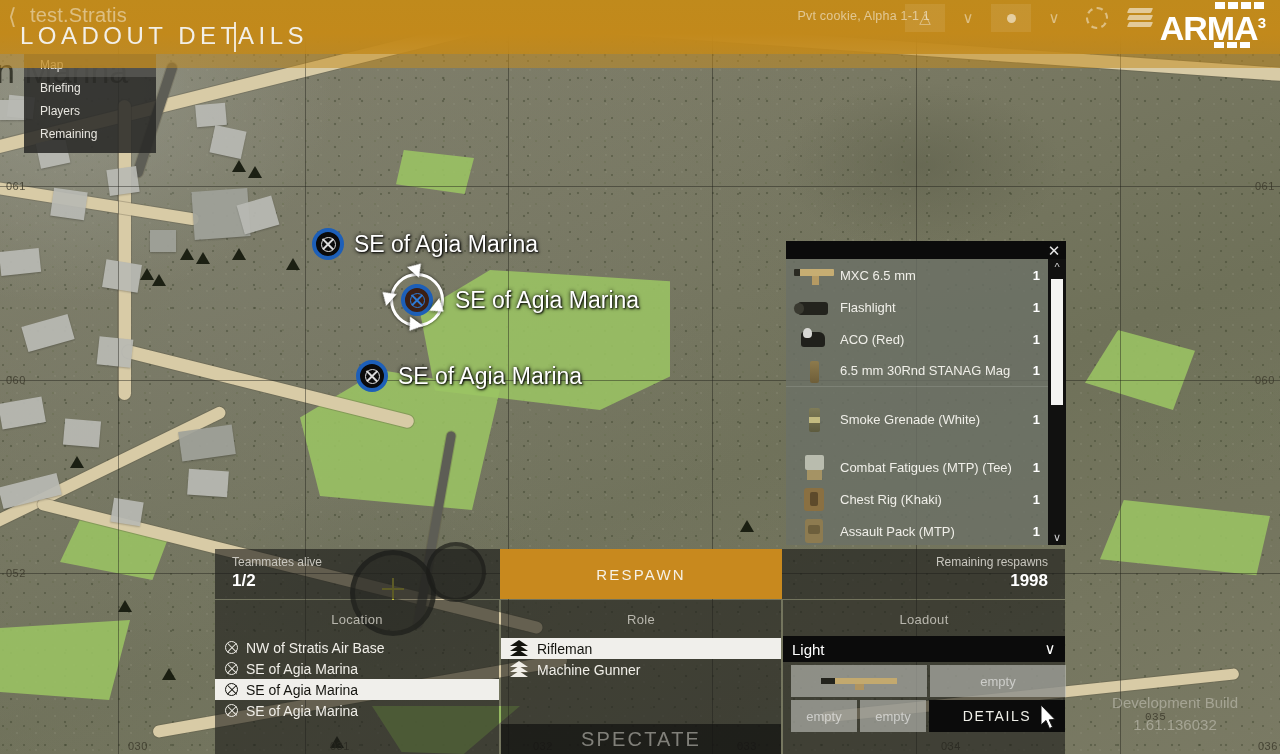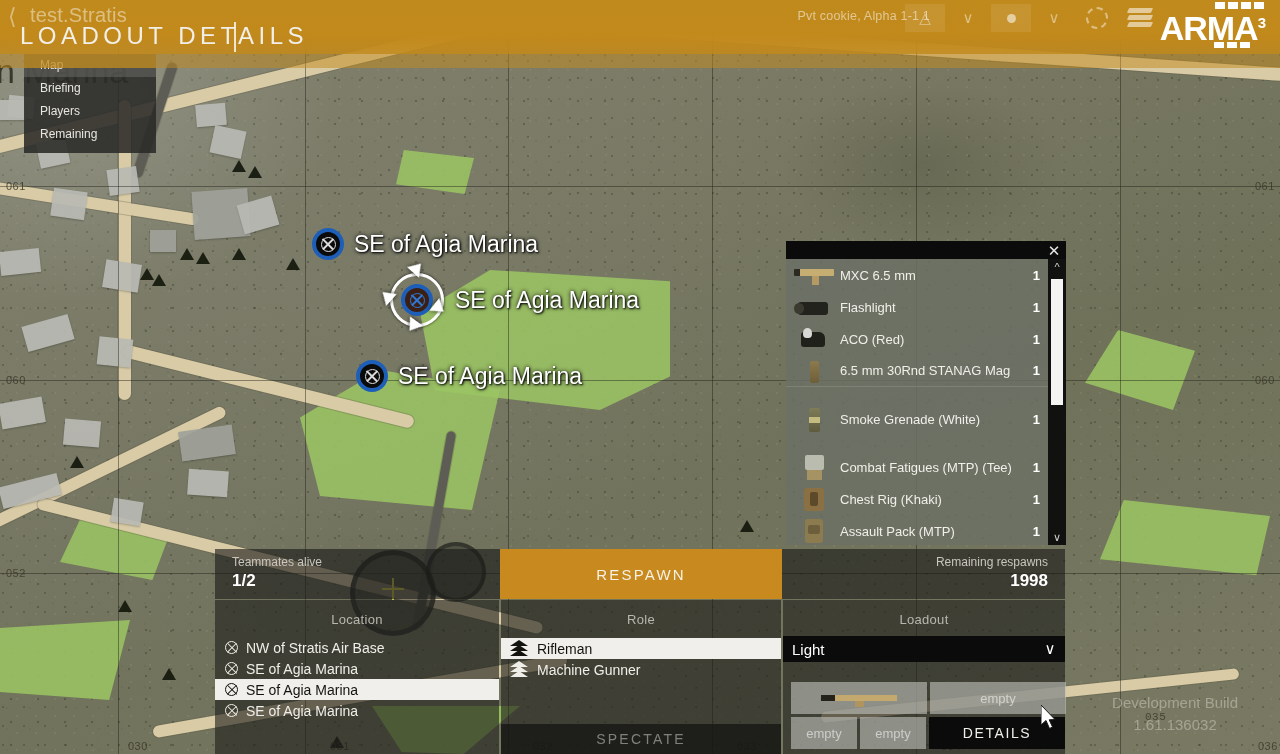--- a/index.html
+++ b/index.html
@@ -375,21 +375,21 @@
   .chev-icon i:nth-child(2){ top: 5px; }
   .chev-icon i:nth-child(3){ top: 10px; }
 
   .load-select {
     position: relative; margin: 9px 0 0 0; height: 26px;
     background: #0b0b0b; display: flex; align-items: center;
   }
   .load-select-val { font-size: 15px; color: #ffffff; padding-left: 9px; flex: 1; }
   .load-select-arrow { width: 30px; text-align: center; color: #ffffff; font-size: 15px; }
 
-  .slot-grid { margin-top: 20px; padding: 0 8px; }
+  .slot-grid { margin-top: 3px; padding: 0 8px; }
   .slot-row { display: flex; gap: 3px; margin-bottom: 3px; }
   .slot {
     background: rgba(190,192,186,.62);
     display: flex; align-items: center; justify-content: center;
     font-size: 13px; color: rgba(255,255,255,.55); height: 32px;
   }
   .slot-wide { flex: 0 0 136px; }
   .slot-half { flex: 0 0 66px; }
   .slot-weapon-ico { width: 76px; height: 15px; position: relative; }
   .slot-weapon-ico .b {
@@ -402,21 +402,21 @@
   .details-btn {
     flex: 0 0 136px; height: 32px; background: #0b0b0b;
     display: flex; align-items: center; justify-content: center;
     color: #efefe8; font-size: 14px; letter-spacing: 1.6px;
   }
 
   .spectate-bar {
     position: absolute; left: 286px; top: 175px; width: 280px; height: 30px;
     background: rgba(18,18,16,.72);
     display: flex; align-items: center; justify-content: center;
-    color: rgba(210,208,200,.55); font-size: 14px; letter-spacing: 2.2px;
+    color: rgba(210,208,200,.55); font-size: 20px; letter-spacing: 2.2px;
   }
 
   
   .cursor { position: absolute; left: 1041px; top: 705px; width: 18px; height: 26px; z-index: 60; }
 
   
   .watermark {
     position: absolute; right: 42px; bottom: 18px;
     text-align: center; color: rgba(232,230,222,.40);
     font-size: 15px; line-height: 22px; z-index: 20;

